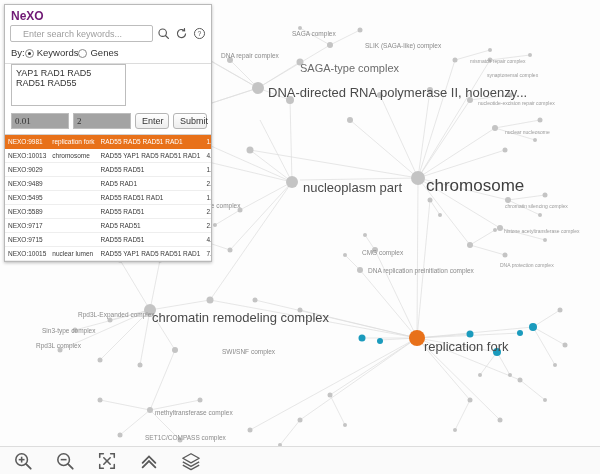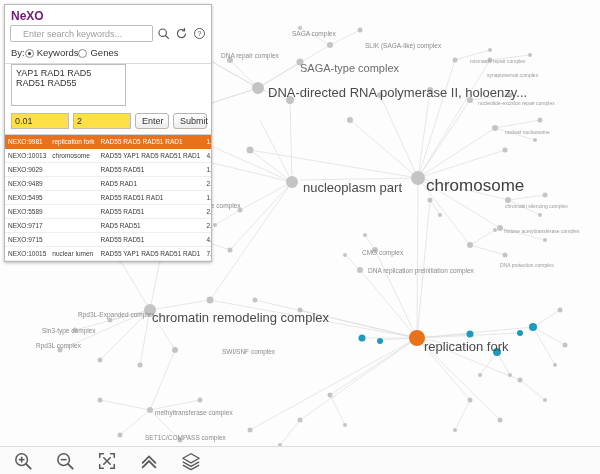--- a/index.html
+++ b/index.html
@@ -151,26 +151,26 @@
   }
   .controls-row {
     display: flex;
     align-items: center;
     gap: 4px;
     padding: 0 6px 5px 6px;
   }
   .ctl-input {
     height: 16px;
     border: 1px solid #bdbdbd;
-    background: #fde047;
+    background: #a3a3a3;
     font-size: 9px;
     color: #333;
     padding: 0 3px;
     box-sizing: border-box;
-    font-family: Liberation Sans, sans-serif;
+    font-family: Liberation Serif, serif;
   }
   .ctl-input.pv { width: 58px; }
   .ctl-input.n { width: 58px; }
   .btn {
     height: 16px;
     min-width: 34px;
     font-size: 9px;
     border: 1px solid #b5b5b5;
     border-radius: 3px;
     background: linear-gradient(#ffffff, #ededed);

